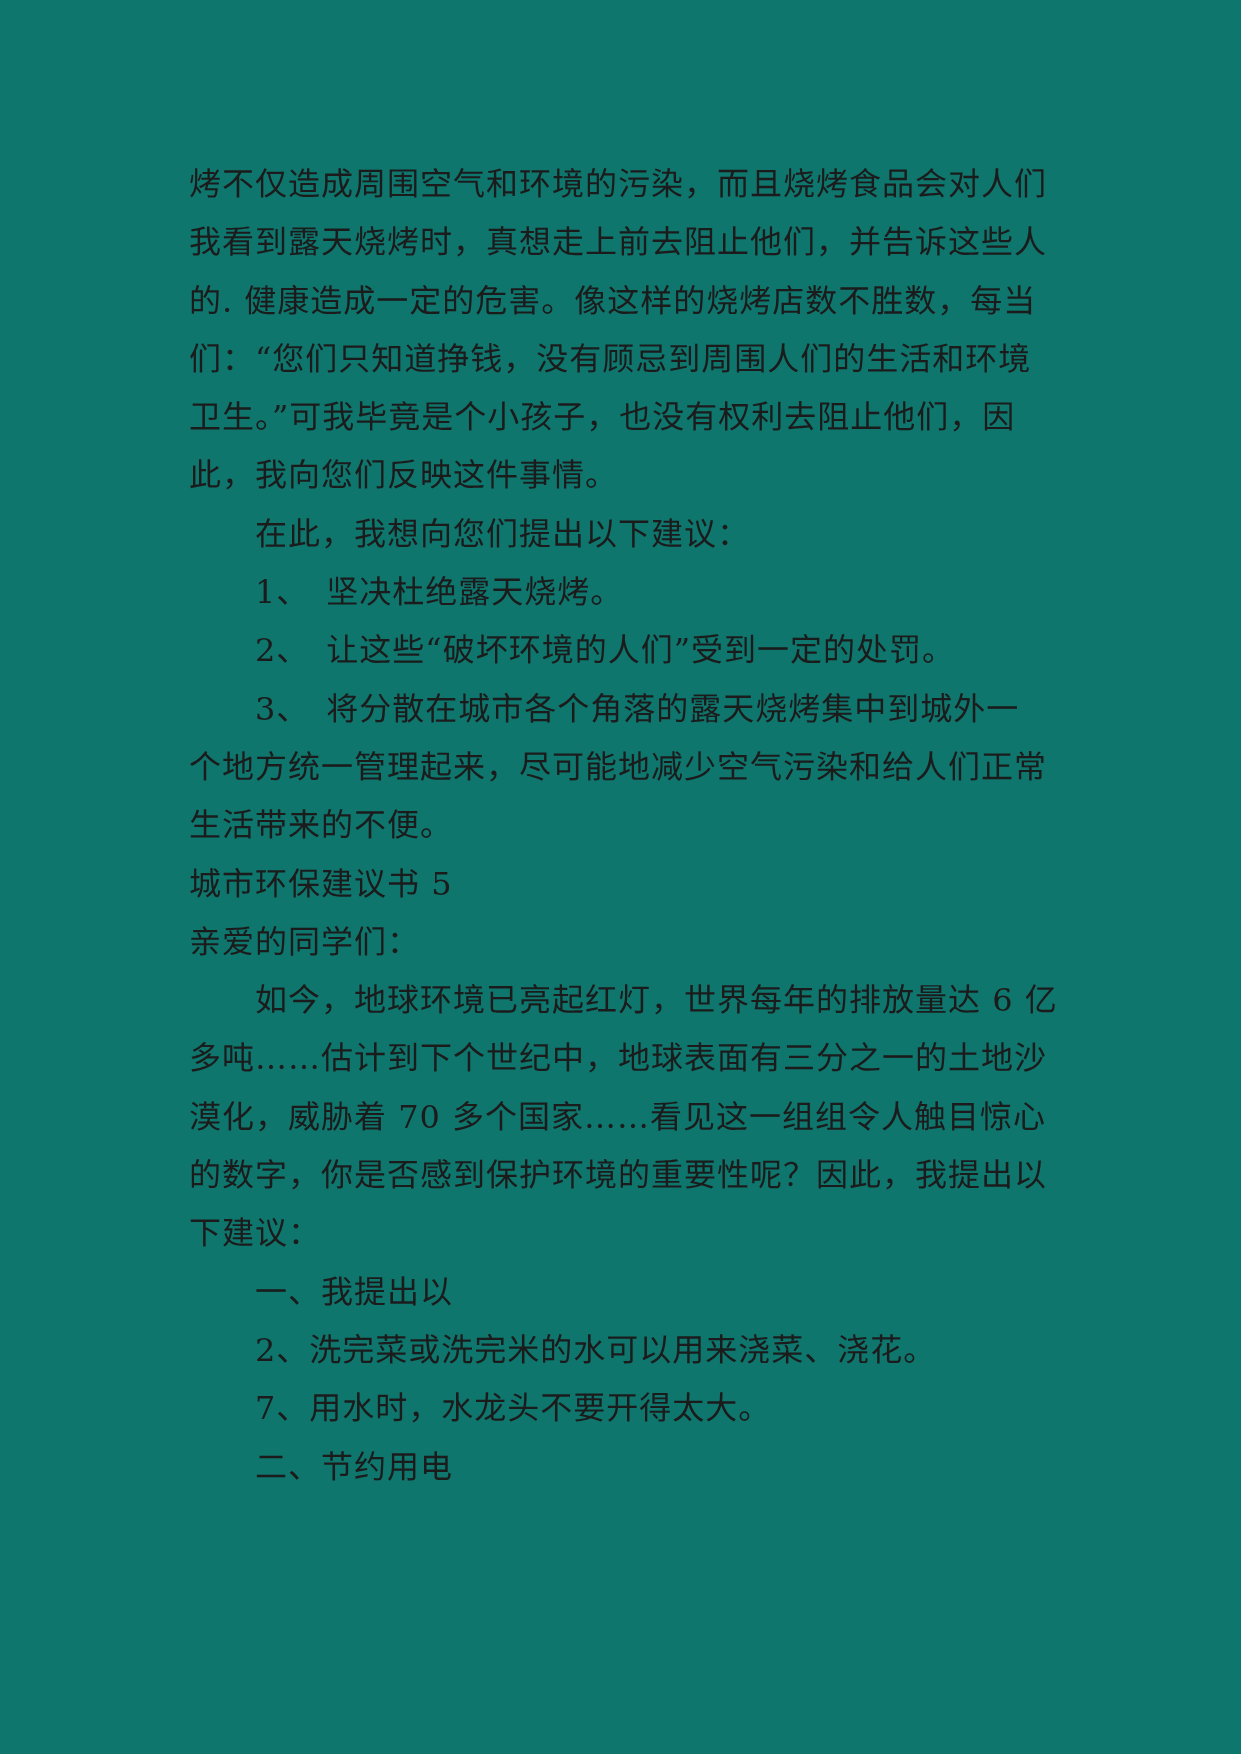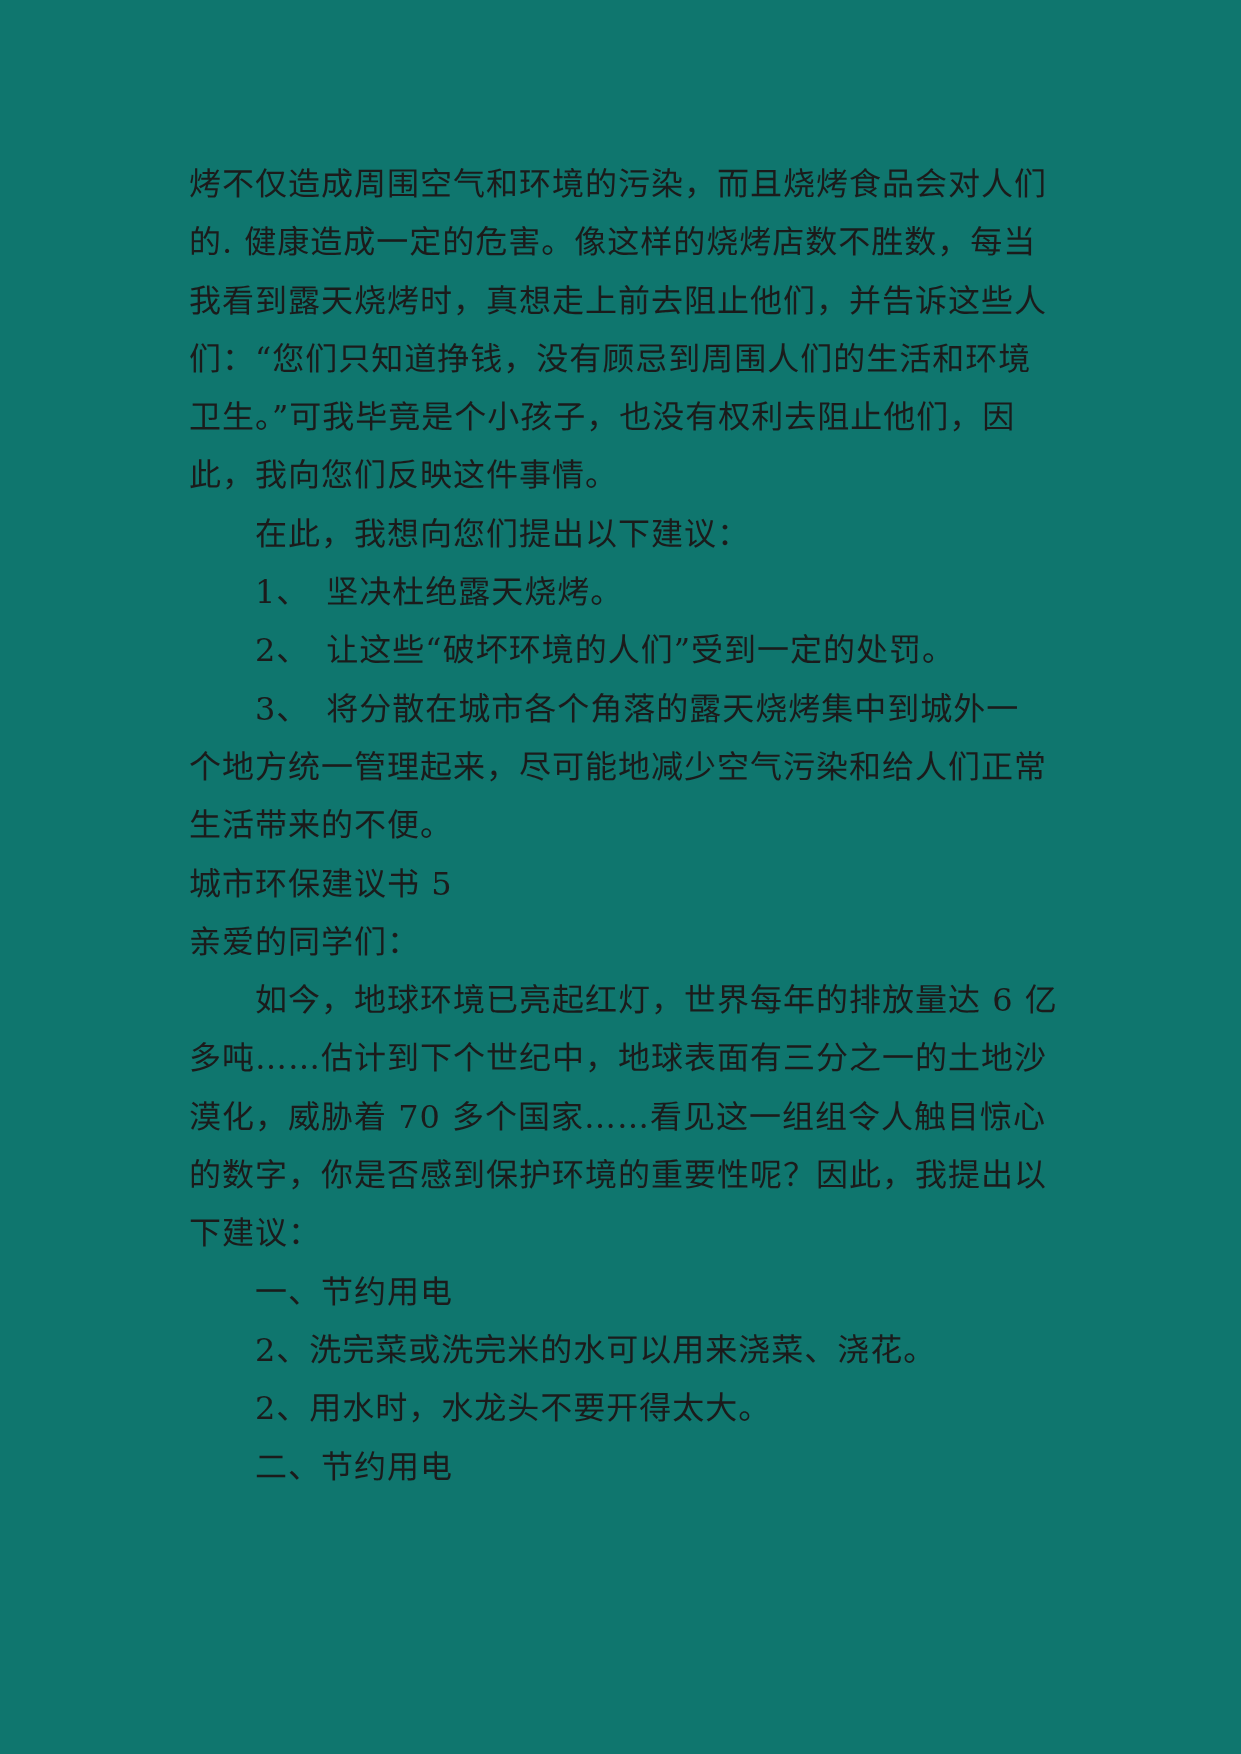--- a/index.html
+++ b/index.html
@@ -34,22 +34,22 @@
     text-indent: 66px;
   }
 </style>
 </head>
 <body>
 
 <div class="page">
   <div class="textblock">
 
     <div class="ln">烤不仅造成周围空气和环境的污染，而且烧烤食品会对人们</div>
+    <div class="ln">我看到露天烧烤时，真想走上前去阻止他们，并告诉这些人</div>
     <div class="ln">的. 健康造成一定的危害。像这样的烧烤店数不胜数，每当</div>
-    <div class="ln">我看到露天烧烤时，真想走上前去阻止他们，并告诉这些人</div>
     <div class="ln">们：“您们只知道挣钱，没有顾忌到周围人们的生活和环境</div>
     <div class="ln">卫生。”可我毕竟是个小孩子，也没有权利去阻止他们，因</div>
     <div class="ln">此，我向您们反映这件事情。</div>
 
     <div class="ln ind">在此，我想向您们提出以下建议：</div>
 
     <div class="ln ind">1、　坚决杜绝露天烧烤。</div>
 
     <div class="ln ind">2、　让这些“破坏环境的人们”受到一定的处罚。</div>
 
@@ -60,23 +60,23 @@
     <div class="ln">城市环保建议书 5</div>
 
     <div class="ln">亲爱的同学们：</div>
 
     <div class="ln ind">如今，地球环境已亮起红灯，世界每年的排放量达 6 亿</div>
     <div class="ln">多吨……估计到下个世纪中，地球表面有三分之一的土地沙</div>
     <div class="ln">漠化，威胁着 70 多个国家……看见这一组组令人触目惊心</div>
     <div class="ln">的数字，你是否感到保护环境的重要性呢？因此，我提出以</div>
     <div class="ln">下建议：</div>
 
-    <div class="ln ind">一、节约用电</div>
+    <div class="ln ind">一、我提出以</div>
 
 
     <div class="ln ind">2、洗完菜或洗完米的水可以用来浇菜、浇花。</div>
 
-    <div class="ln ind">2、用水时，水龙头不要开得太大。</div>
+    <div class="ln ind">7、用水时，水龙头不要开得太大。</div>
 
     <div class="ln ind">二、节约用电</div>
 
   </div>
 </div>
 
 </body></html>

